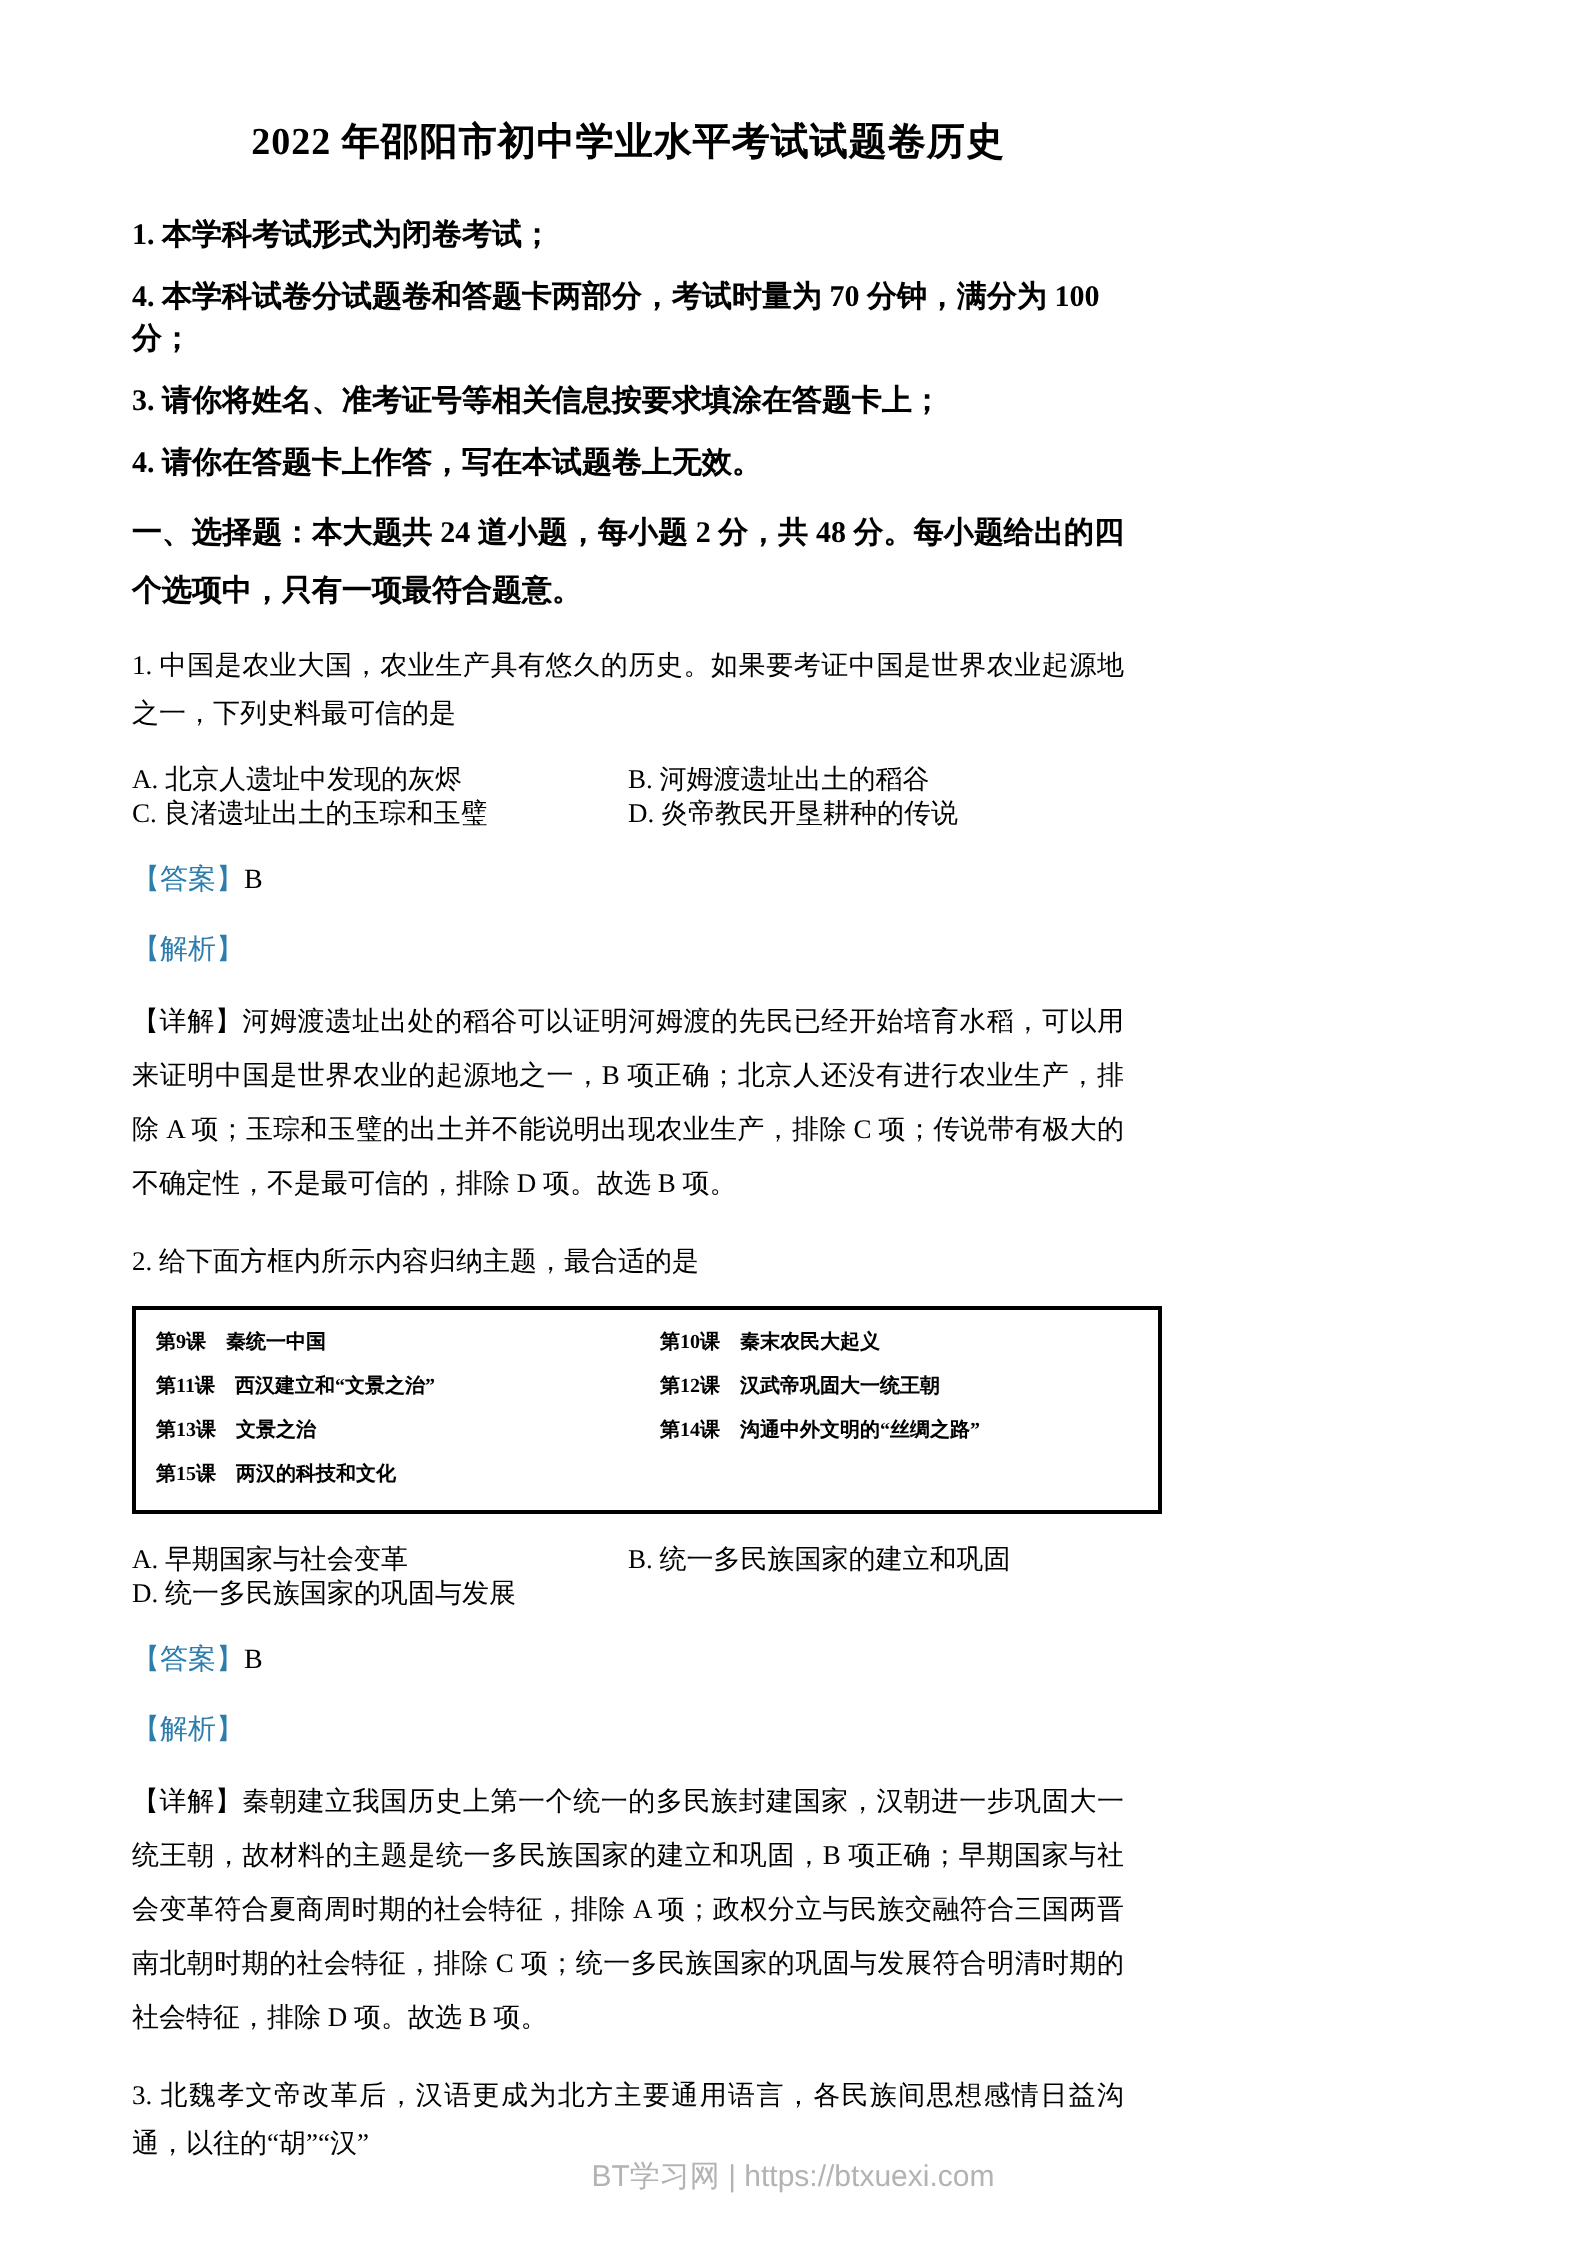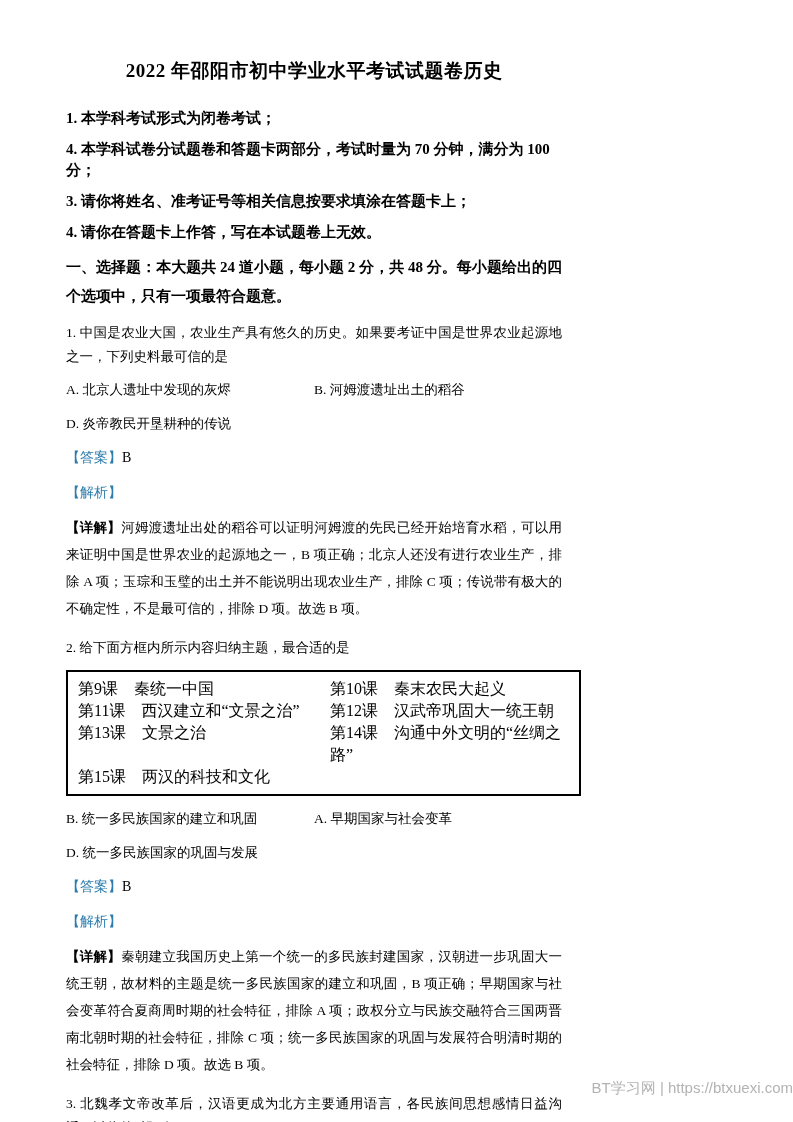--- a/index.html
+++ b/index.html
@@ -40,58 +40,57 @@
   }
   .stem {
     font-size: 13.5px;
     line-height: 24px;
     margin: 8px 0 6px 0;
     text-align: justify;
   }
   .opt-grid {
     display: grid;
     grid-template-columns: 1fr 1fr;
-    row-gap: 17px;
     font-size: 13.5px;
     margin: 12px 0 12px 0;
     line-height: 17px;
   }
   .meta-line {
     font-size: 14px;
     margin: 16px 0 12px 0;
     line-height: 19px;
   }
   .label-blue { color: #2c7cac; }
   .detail {
     font-size: 13.5px;
     line-height: 27px;
     text-align: justify;
     margin: 0 0 14px 0;
   }
-  .detail-label { font-weight: bold; }
+  .detail-label { font-weight: normal; }
   .lesson-box {
     border: 2px solid #000000;
     box-sizing: border-box;
     width: 515px;
     padding: 6px 8px 6px 10px;
     margin: 10px 0 14px 0;
   }
   .lesson-row {
     display: grid;
     grid-template-columns: 252px 1fr;
-    font-size: 16px;
-    font-weight: normal;
+    font-size: 10px;
+    font-weight: bold;
     line-height: 22px;
   }
   .watermark {
     position: absolute;
     left: 0;
     right: 0;
     bottom: 24px;
-    text-align: right;
+    text-align: center;
     color: #b3b3b3;
     font-size: 15px;
     font-family: "Liberation Sans", sans-serif;
   }
 </style>
 </head>
 <body>
 
 <div class="sheet">
 
@@ -104,20 +103,21 @@
     <p>4. 请你在答题卡上作答，写在本试题卷上无效。</p>
   </div>
 
   <p class="section-heading">一、选择题：本大题共 24 道小题，每小题 2 分，共 48 分。每小题给出的四个选项中，只有一项最符合题意。</p>
 
   <div>
     <p class="stem">1. 中国是农业大国，农业生产具有悠久的历史。如果要考证中国是世界农业起源地之一，下列史料最可信的是</p>
     <div class="opt-grid">
       <span>A. 北京人遗址中发现的灰烬</span>
       <span>B. 河姆渡遗址出土的稻谷</span>
+      <span>C. 良渚遗址出土的玉琮和玉璧</span>
       <span>D. 炎帝教民开垦耕种的传说</span>
     </div>
     <p class="meta-line"><span class="label-blue">【答案】</span><span>B</span></p>
     <p class="meta-line"><span class="label-blue">【解析】</span></p>
     <p class="detail"><span class="detail-label">【详解】</span><span>河姆渡遗址出处的稻谷可以证明河姆渡的先民已经开始培育水稻，可以用来证明中国是世界农业的起源地之一，B 项正确；北京人还没有进行农业生产，排除 A 项；玉琮和玉璧的出土并不能说明出现农业生产，排除 C 项；传说带有极大的不确定性，不是最可信的，排除 D 项。故选 B 项。</span></p>
   </div>
 
   <div>
     <p class="stem">2. 给下面方框内所示内容归纳主题，最合适的是</p>
 
@@ -134,22 +134,22 @@
         <span>第13课　文景之治</span>
         <span>第14课　沟通中外文明的“丝绸之路”</span>
       </div>
       <div class="lesson-row">
         <span>第15课　两汉的科技和文化</span>
         <span></span>
       </div>
     </div>
 
     <div class="opt-grid">
+      <span>A. 早期国家与社会变革</span>
       <span>B. 统一多民族国家的建立和巩固</span>
-      <span>A. 早期国家与社会变革</span>
       <span>D. 统一多民族国家的巩固与发展</span>
     </div>
     <p class="meta-line"><span class="label-blue">【答案】</span><span>B</span></p>
     <p class="meta-line"><span class="label-blue">【解析】</span></p>
     <p class="detail"><span class="detail-label">【详解】</span><span>秦朝建立我国历史上第一个统一的多民族封建国家，汉朝进一步巩固大一统王朝，故材料的主题是统一多民族国家的建立和巩固，B 项正确；早期国家与社会变革符合夏商周时期的社会特征，排除 A 项；政权分立与民族交融符合三国两晋南北朝时期的社会特征，排除 C 项；统一多民族国家的巩固与发展符合明清时期的社会特征，排除 D 项。故选 B 项。</span></p>
   </div>
 
   <div>
     <p class="stem">3. 北魏孝文帝改革后，汉语更成为北方主要通用语言，各民族间思想感情日益沟通，以往的“胡”“汉”</p>
   </div>

